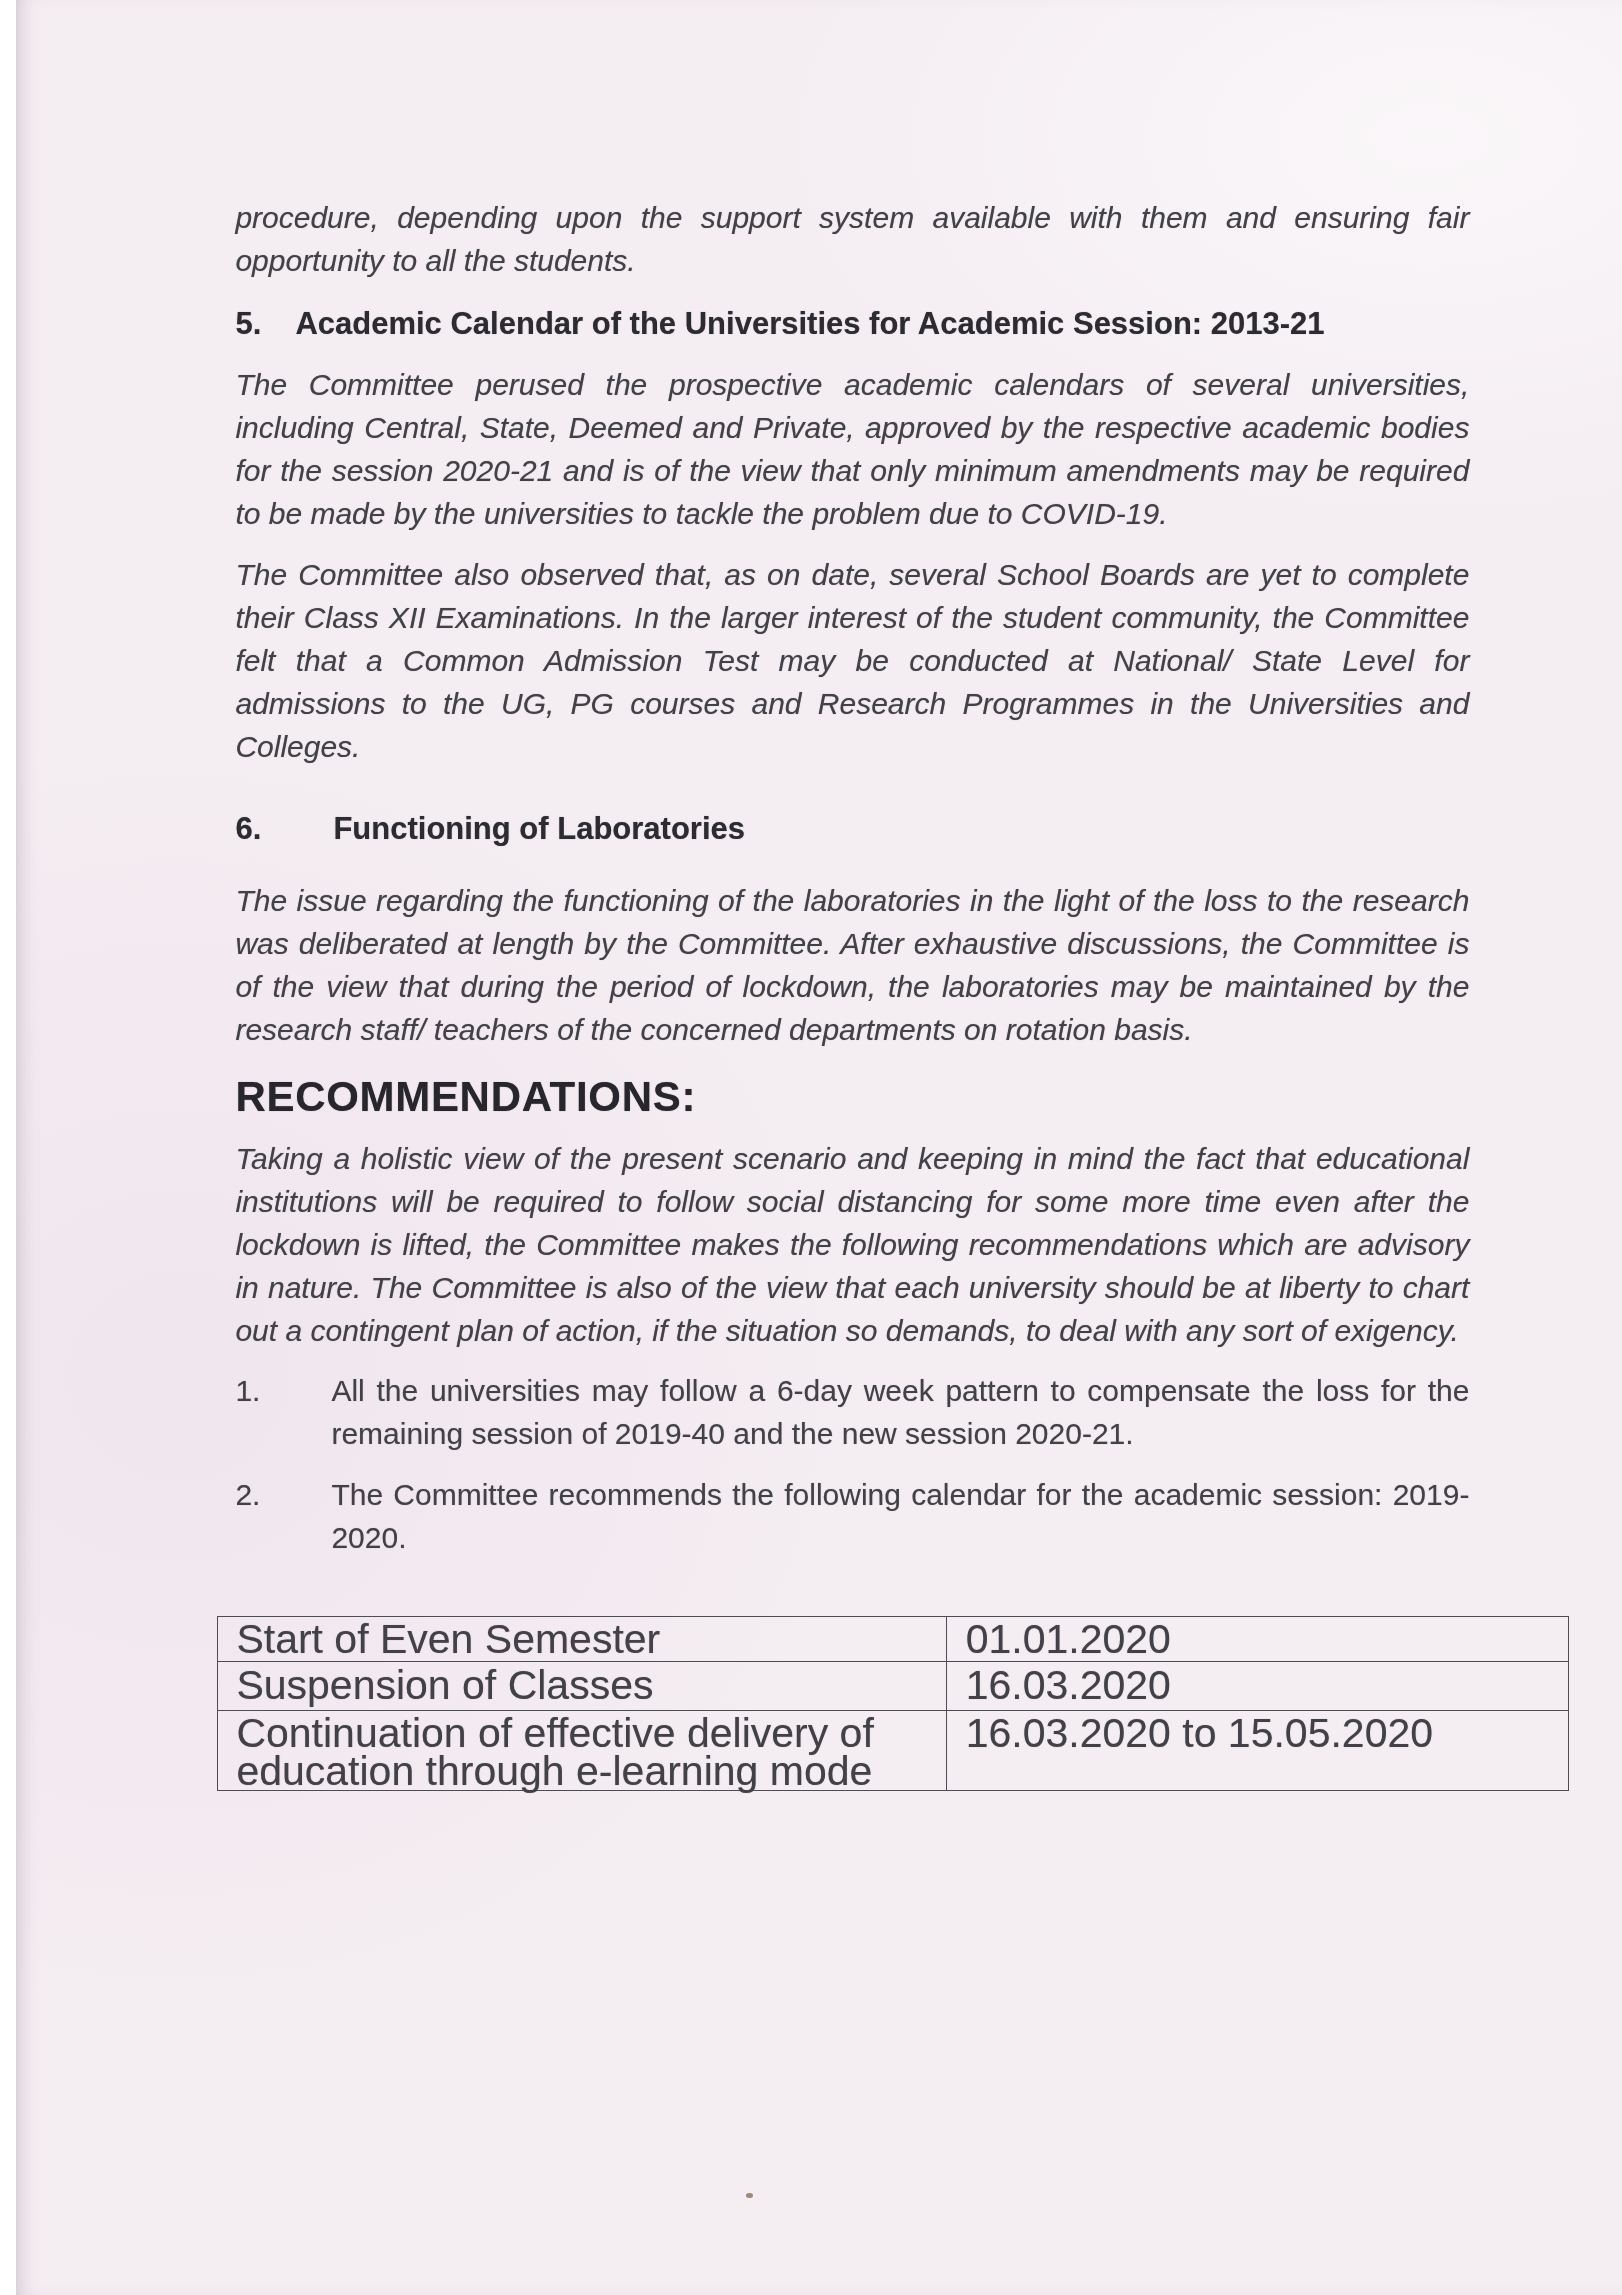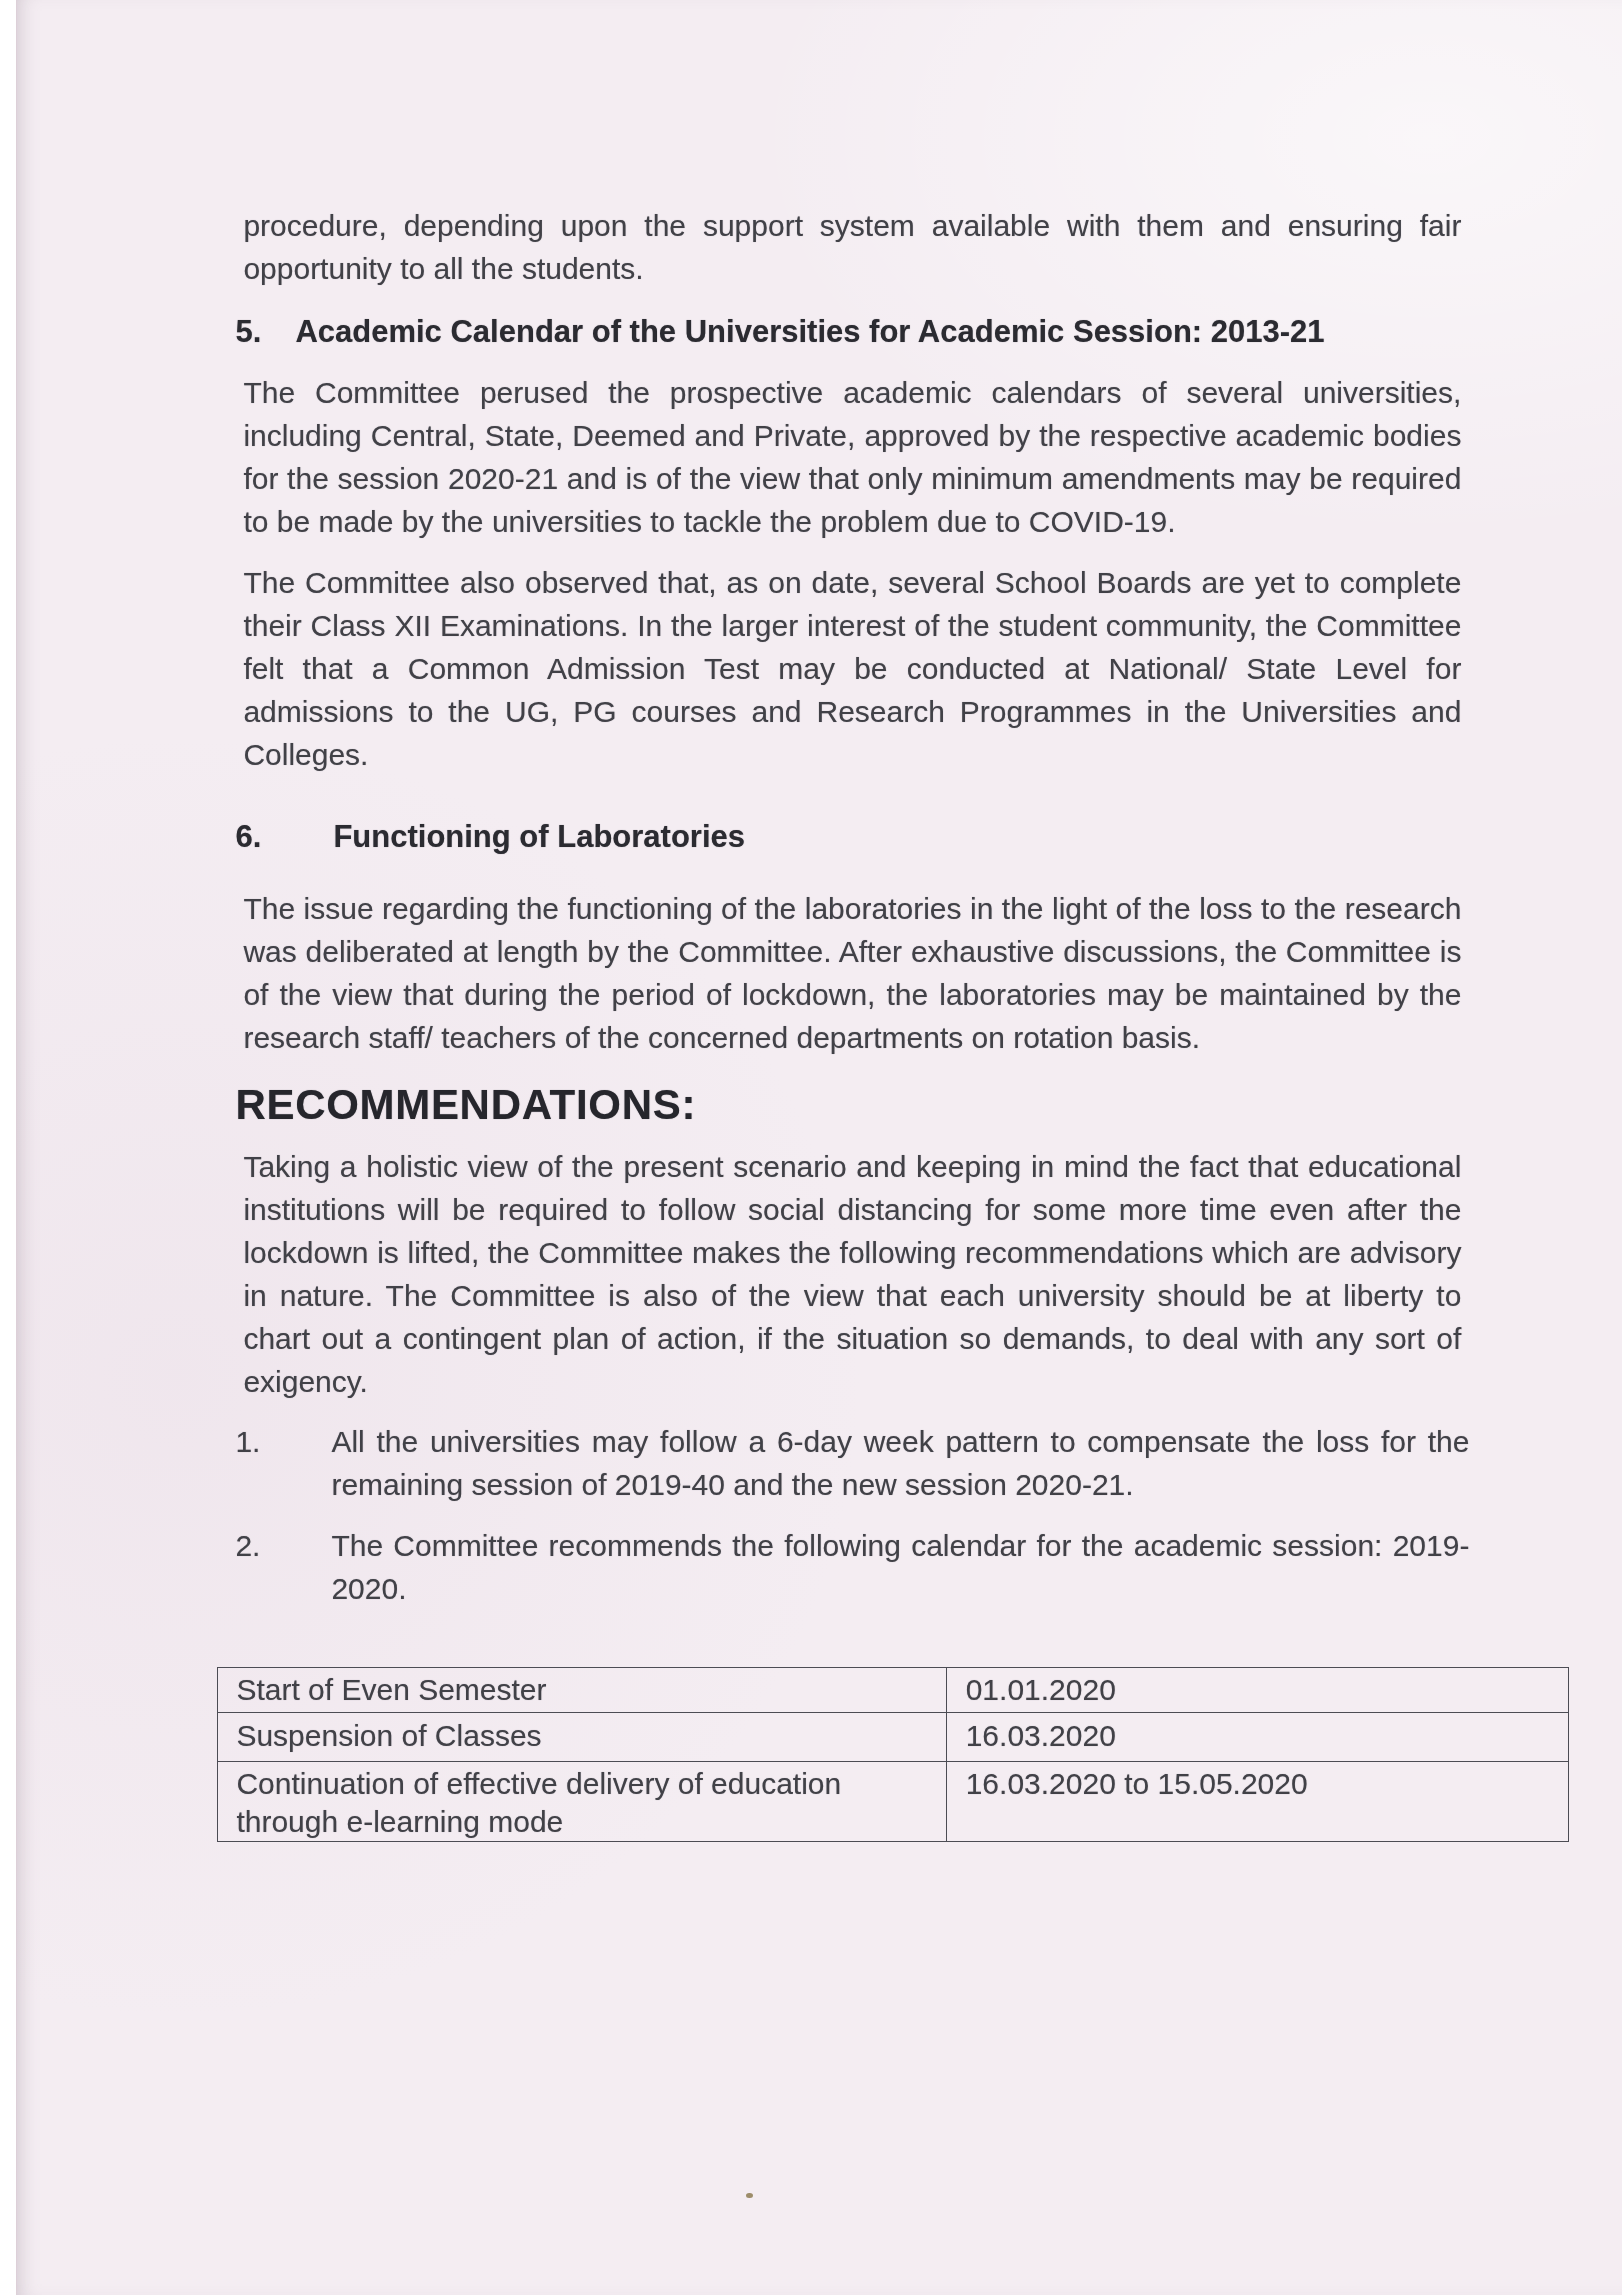--- a/index.html
+++ b/index.html
@@ -22,21 +22,21 @@
   .content{
     position:absolute;
     left:218px; top:0;
     width:1234px;
     padding-top:196px;
     color:#414147;
     font-size:30px;
     line-height:43px;
     text-shadow:0 0 1px rgba(85,85,95,.45);
   }
-  .para{ text-align:justify; margin:8px; }
+  .para{ text-align:justify; margin:0;font-style:italic; }
   .para + .para{ margin-top:18.3px; }
   .sec-heading{
     display:flex; align-items:flex-start;
     font-weight:bold; color:#2b2b31;
     font-size:31px; line-height:43px;
     text-shadow:0 0 1px rgba(60,60,70,.5);
   }
   .sec-heading .num{ flex:none; }
   .h5{ margin-top:19.6px; }
   .h5 .num{ width:60px; }
@@ -58,21 +58,21 @@
   .item1{ margin-top:16.4px; }
   .item2{ margin-top:18.3px; }
   .list-item .num{ flex:none; width:96px; }
   .list-item .item-text{ flex:1; text-align:justify; }
   table.calendar{
     border-collapse:collapse;
     margin-left:-18.3px;
     margin-top:57px;
     width:1285px;
     table-layout:fixed;
-    font-size:30px;
+    font-size:41px;
     line-height:38px;
     color:#414147;
   }
   table.calendar td{
     border:1.3px solid #4c4c54;
     vertical-align:top;
     padding:3.3px 13px 0 18.3px;
   }
   td.col-label{ width:697px; }
   td.col-value{ width:589px; padding-left:13px; }

